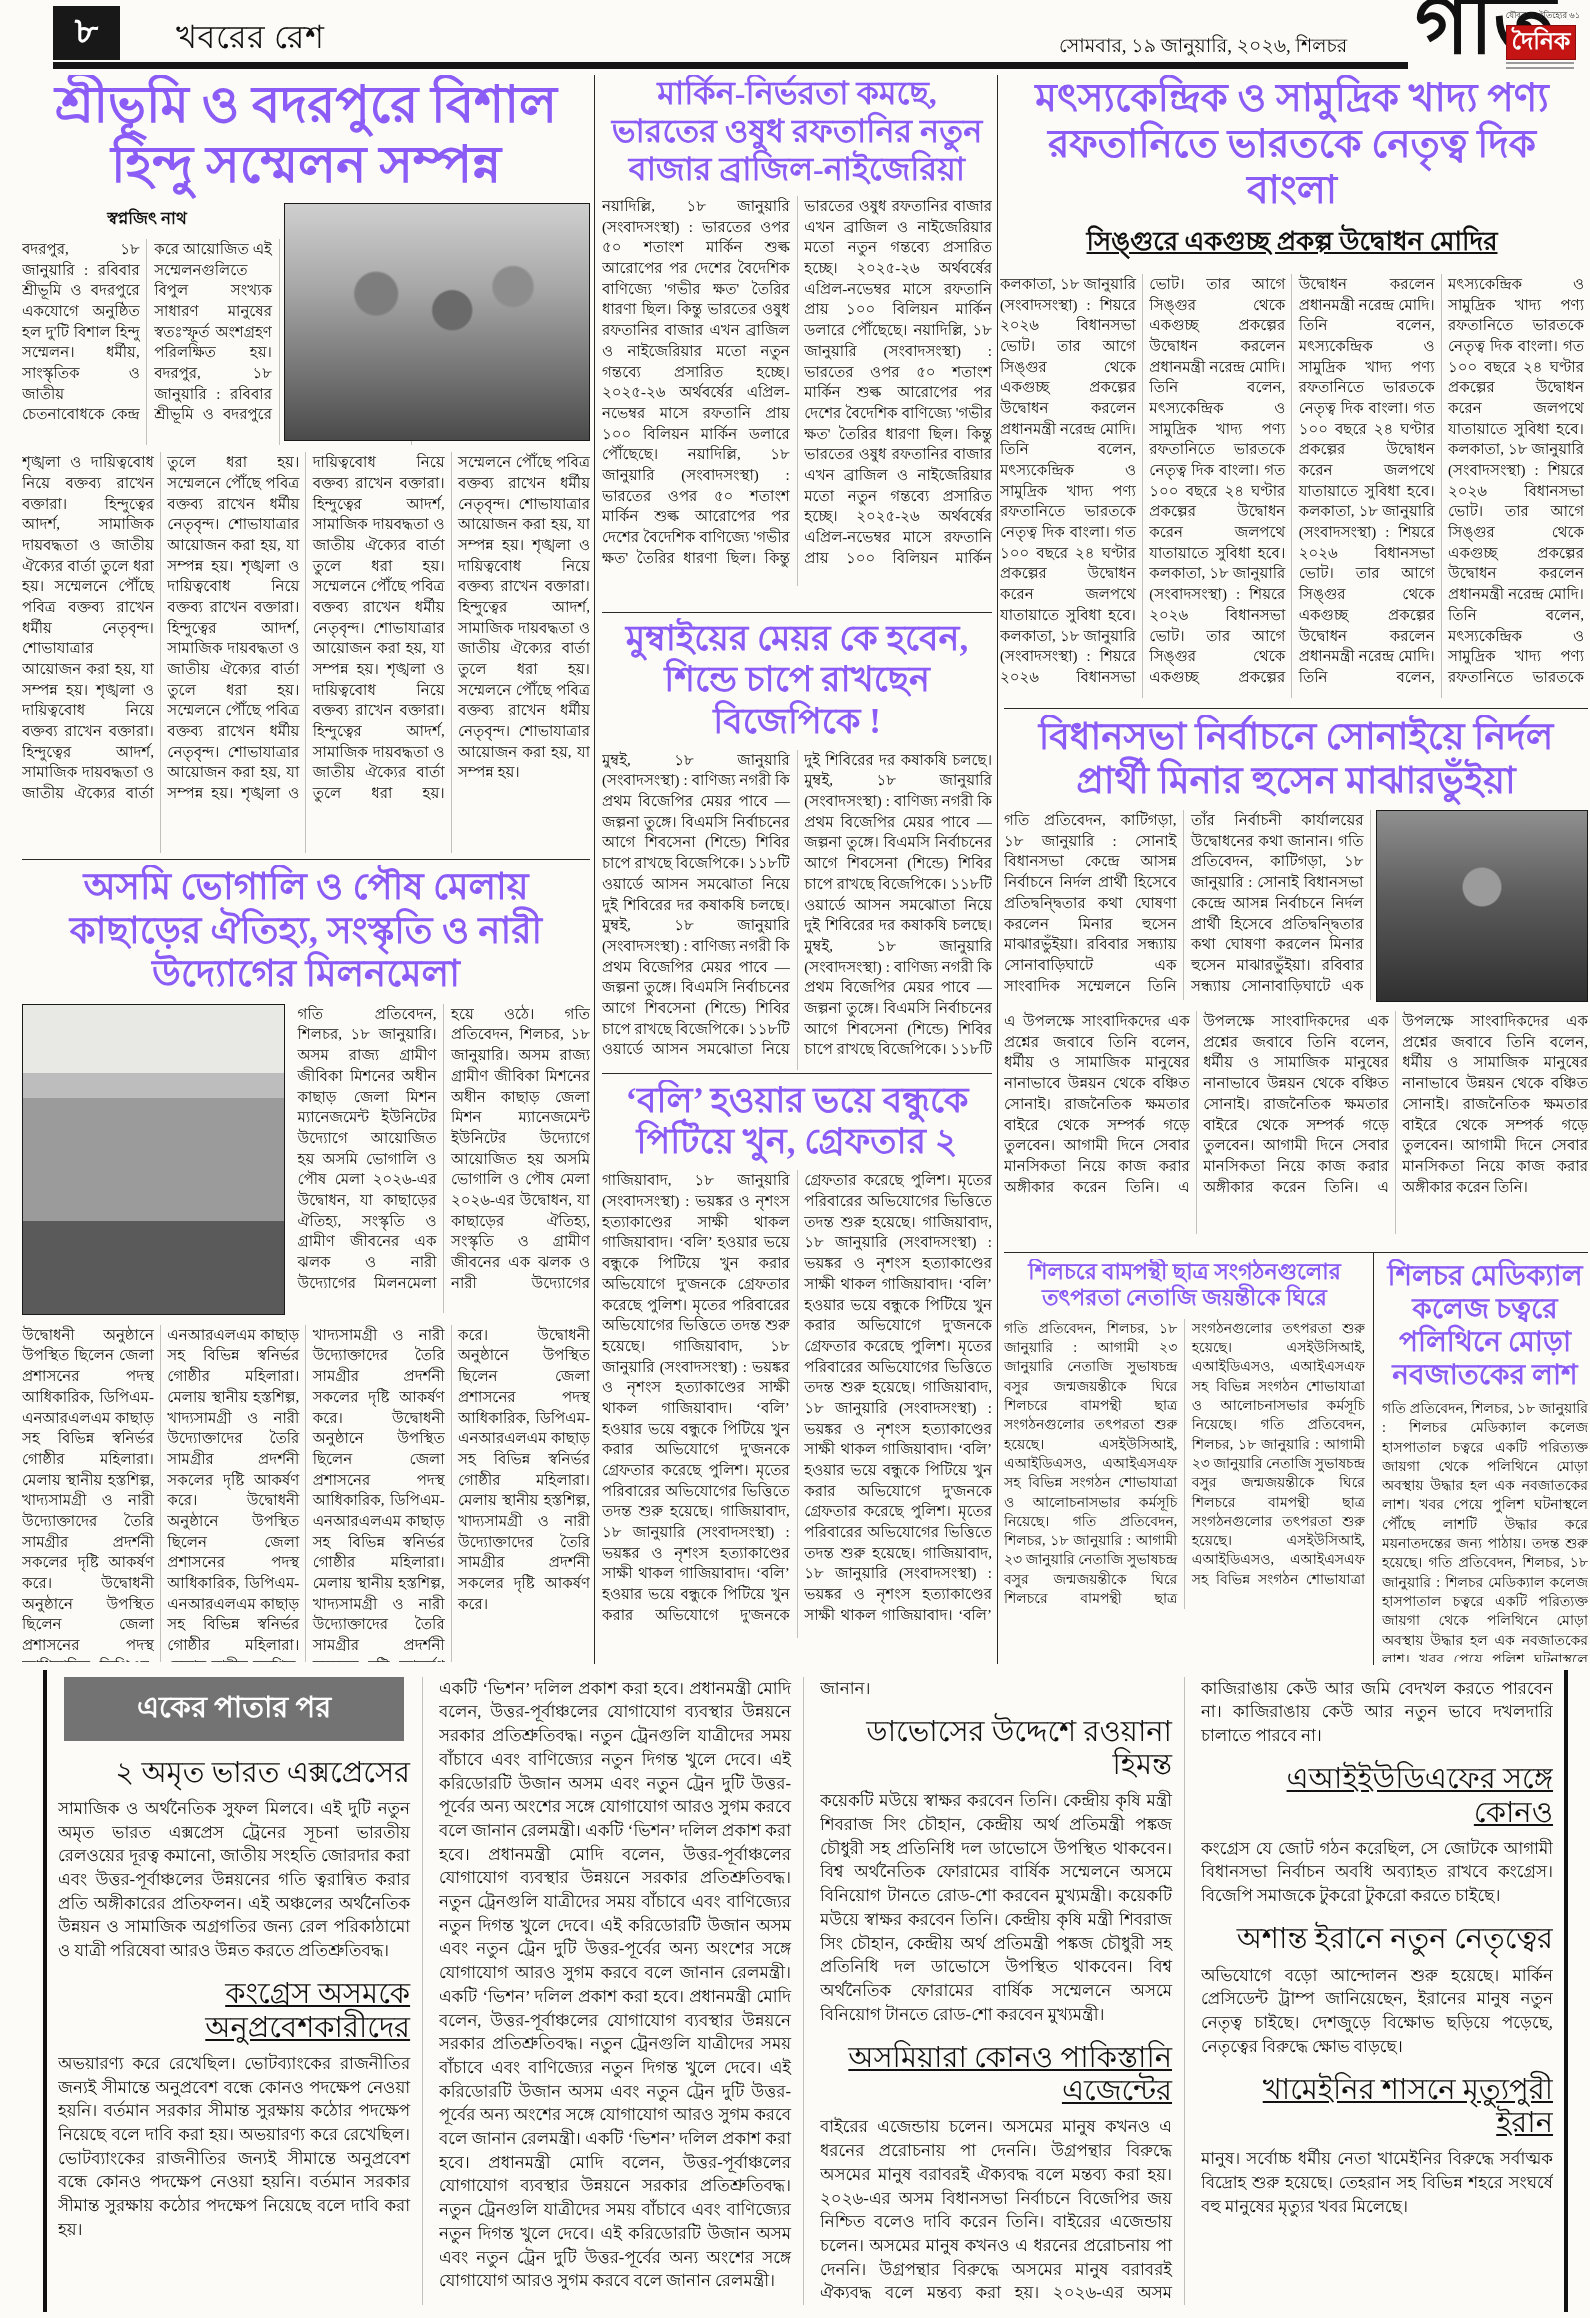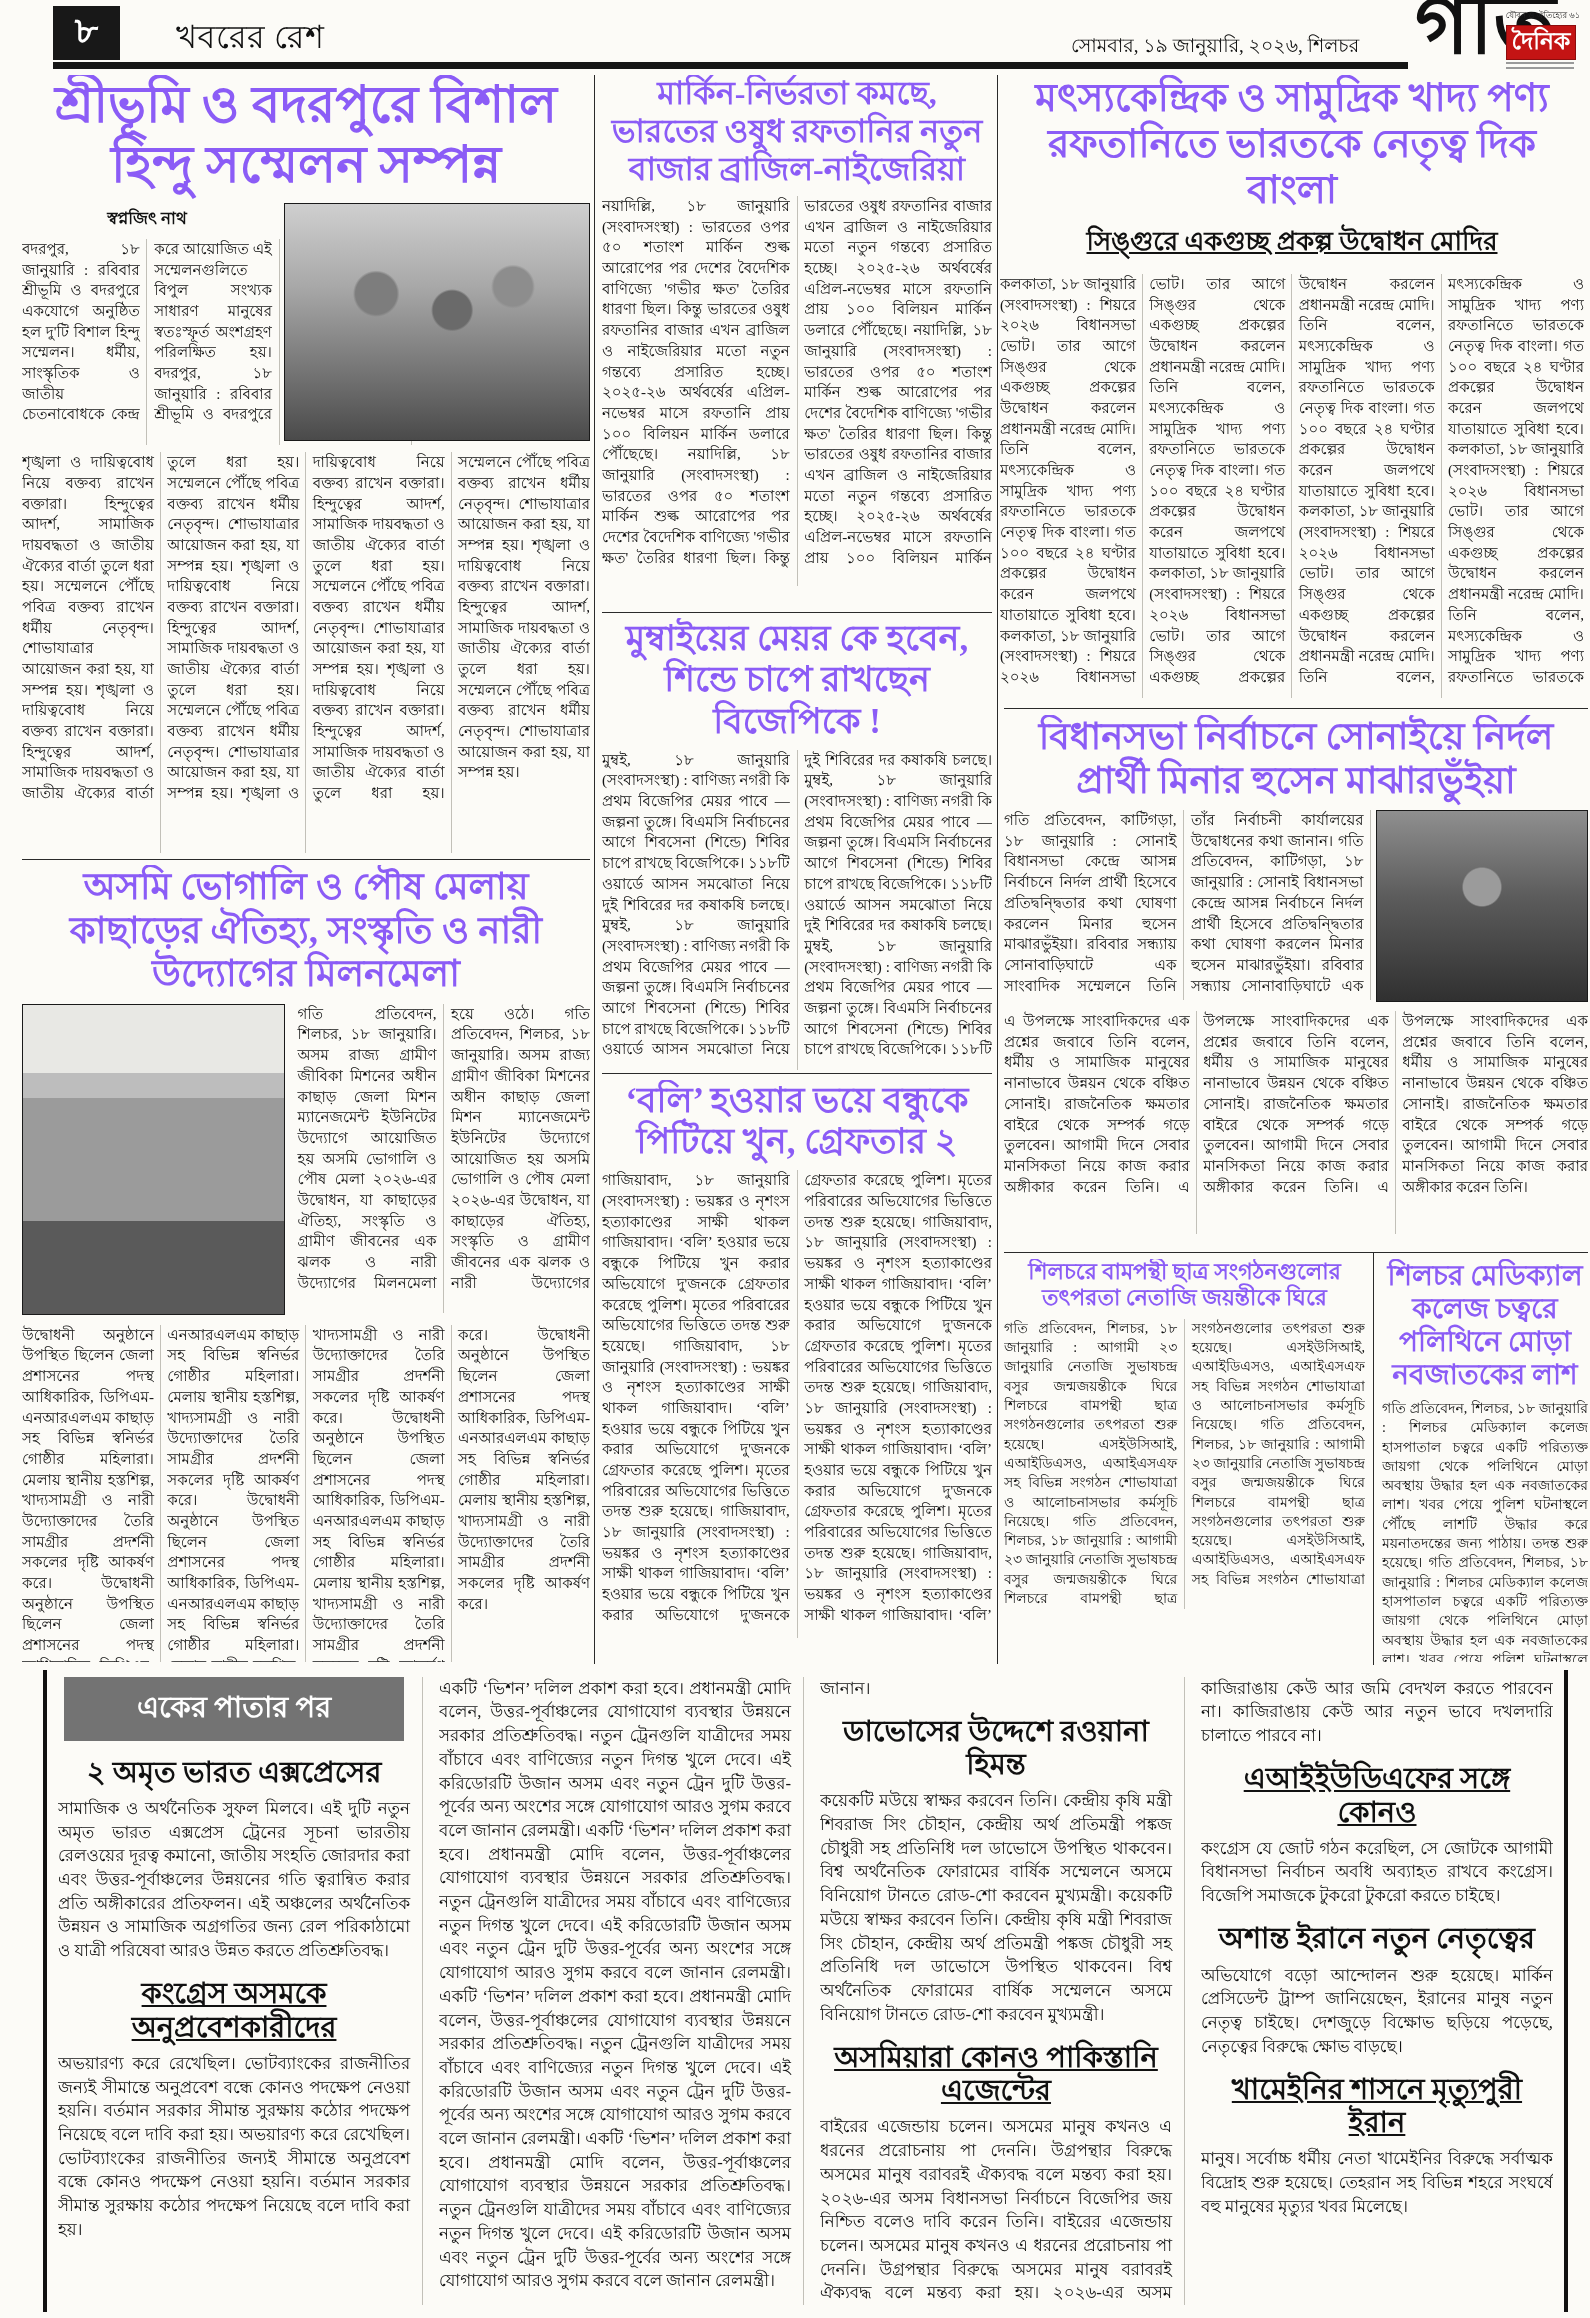--- a/index.html
+++ b/index.html
@@ -7,21 +7,21 @@
     position:relative; width:1591px; height:2319px;
     background:#fcfbf7; overflow:hidden;
     font-family:"Liberation Serif","DejaVu Serif",serif;
     color:#111;
   }
   
   .masthead{position:absolute;left:0;top:0;width:100%;height:72px;}
   .pagenum{position:absolute;left:53px;top:5.6px;width:67px;height:54px;background:#181818;color:#fff;
     display:flex;align-items:center;justify-content:center;font-size:36px;font-weight:bold;}
   .section-title{position:absolute;left:176px;top:12.3px;font-size:32px;font-weight:normal;letter-spacing:0.6px;}
-  .issue-date{position:absolute;left:1059px;top:31px;width:312px;font-size:19px;text-align:center;}
+  .issue-date{position:absolute;left:1059px;top:31px;width:312px;font-size:19px;text-align:left;}
   .logo-main{position:absolute;left:1415px;top:-15.6px;font-size:83px;font-weight:bold;line-height:1;}
   .logo-tagline{position:absolute;left:1501px;top:9px;width:84px;font-size:8.4px;text-align:center;color:#222;
     font-family:"Liberation Sans",sans-serif;}
   .logo-box{position:absolute;left:1506px;top:24.5px;width:68px;height:33px;background:#c41414;color:#fff;
     display:flex;align-items:center;justify-content:center;font-size:23.4px;font-weight:bold;border:1.1px solid #8c0d0d;}
   .logo-sub1,.logo-sub2{position:absolute;left:1506px;width:68px;height:2.2px;background:#9a9a9a;}
   .logo-sub1{top:62px;} .logo-sub2{top:67px;}
   .head-rule{position:absolute;left:53px;top:62px;width:1355px;height:6.7px;background:#161616;}
 
   
@@ -50,21 +50,21 @@
   .hsep{position:absolute;height:1.1px;background:#2a2a2a;}
 
   
   .continued-box{position:absolute;left:43px;top:1670px;width:1525px;height:642px;
     border-left:4.5px solid #111;border-right:4.5px solid #111;box-sizing:border-box;
     padding:6.7px 11px;display:flex;gap:15.6px;}
   .cont-col{flex:1 1 0;overflow:hidden;border-right:0.6px solid #c2c0b8;padding-right:12.3px;}
   .cont-col:last-child{border-right:none;padding-right:0;}
   .cont-header{background:#737373;color:#fff;font-weight:bold;font-size:29px;text-align:center;
     padding:7.8px 0;margin:0 5.6px 12.3px 5.6px;}
-  .cont-head{font-size:29px;font-weight:bold;text-align:center;line-height:1.15;margin:14.5px 0 7.8px 0;}
+  .cont-head{font-size:29px;font-weight:normal;text-align:right;line-height:1.15;margin:14.5px 0 7.8px 0;}
   .cont-head.underline{text-decoration:underline;}
   .cont-body{font-size:16.7px;line-height:1.42;text-align:justify;}
 </style>
 </head>
 <body>
 
 <div class="page">
 
   <div class="masthead">
     <div class="pagenum">৮</div>

